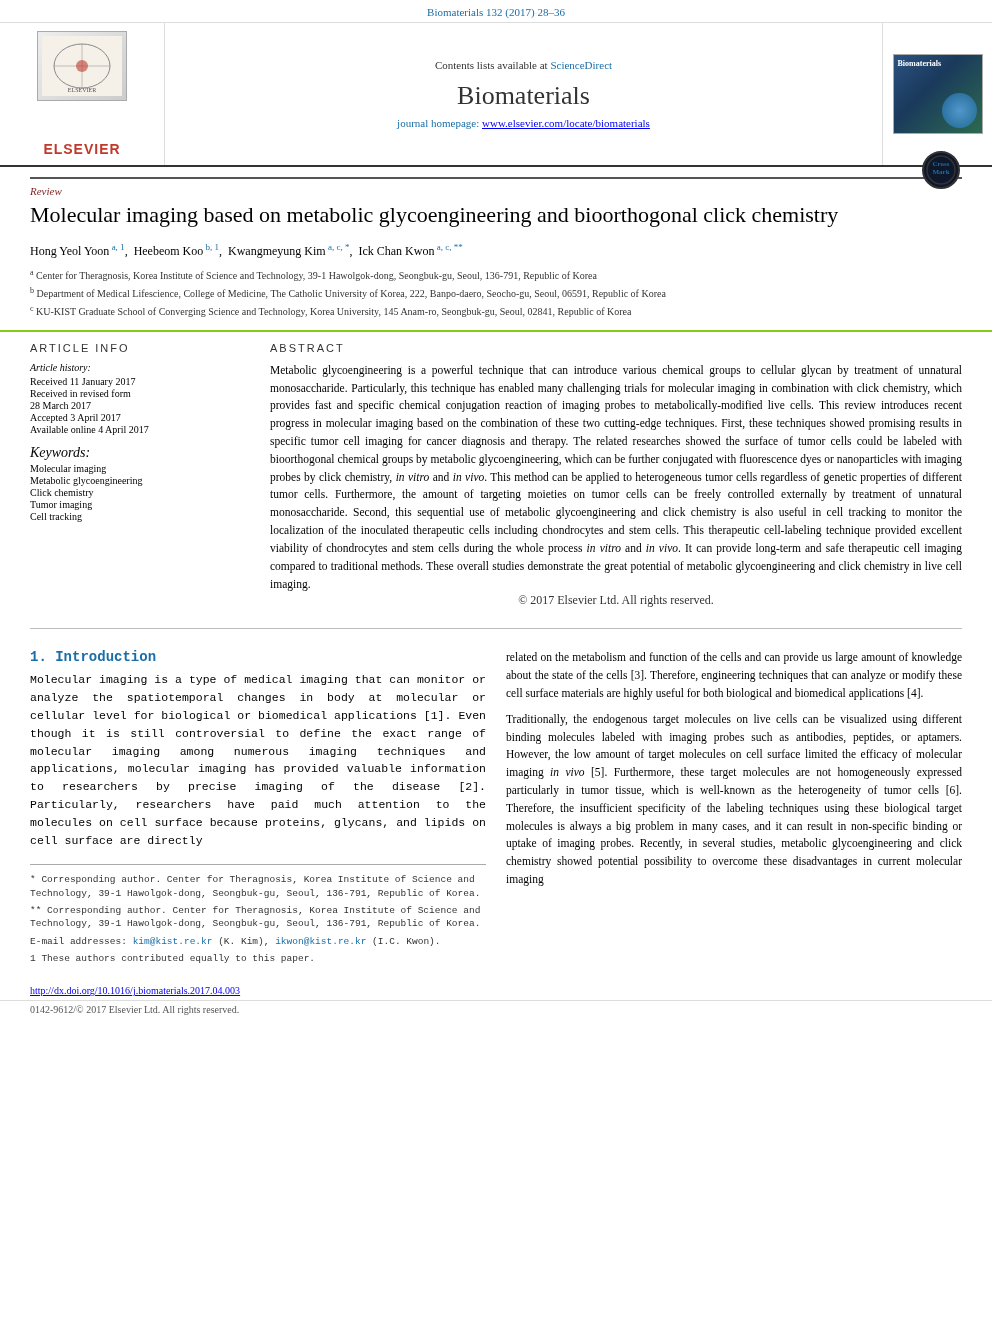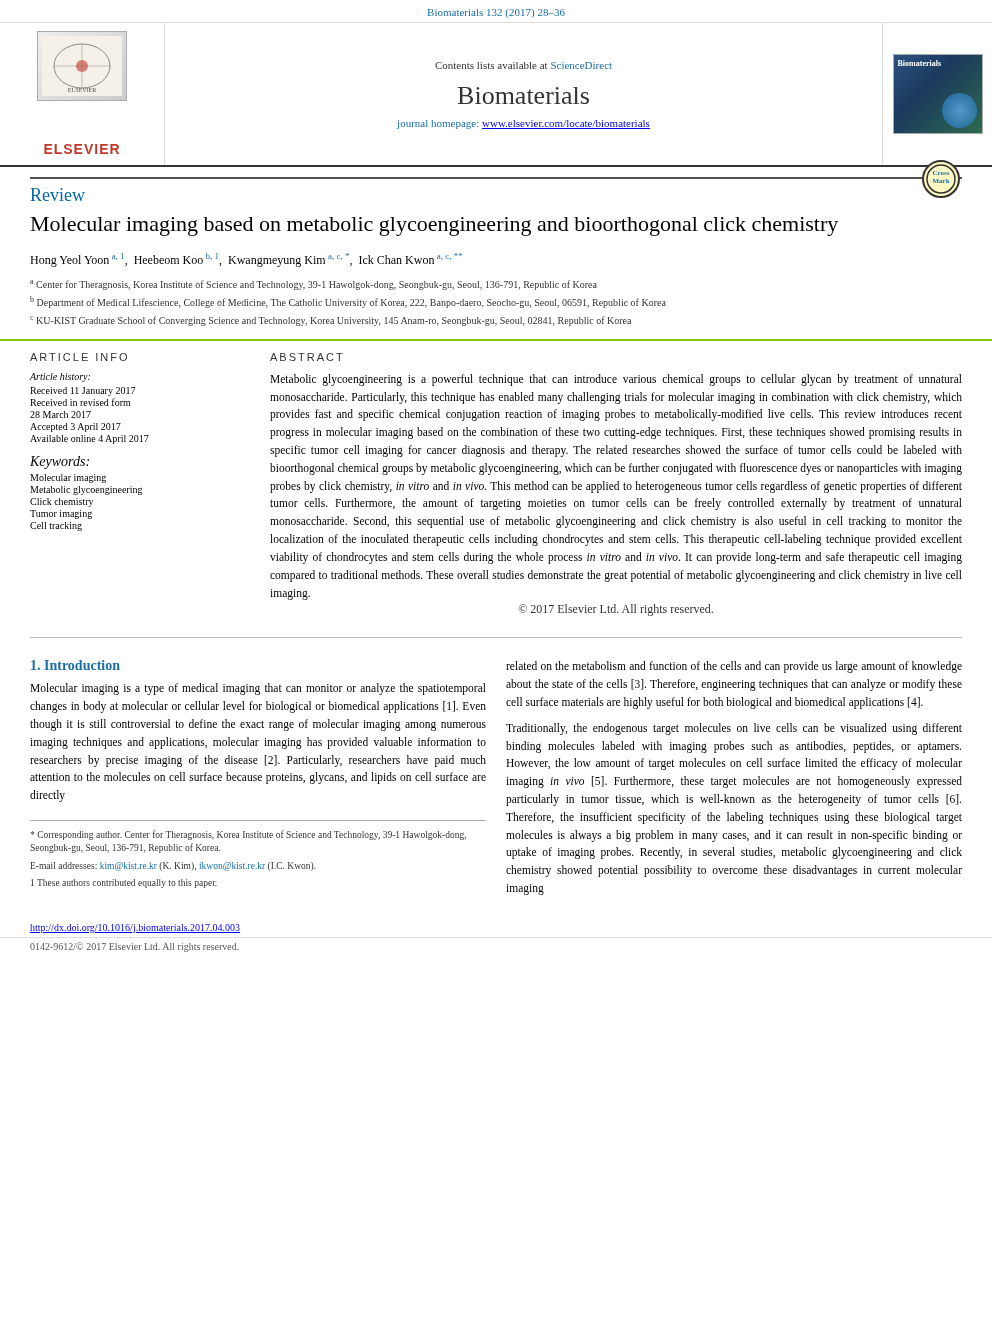--- a/index.html
+++ b/index.html
@@ -135,22 +135,23 @@
       border-radius: 50%;
       background: radial-gradient(circle, #66b3ff, #1a6ea8);
       opacity: 0.7;
     }
 
     .article-section {
       padding: 10px 30px 0;
     }
 
     .review-label {
-      font-size: 18px;
-      color: #0369a1;
+      font-size: 11px;
+      font-style: italic;
+      color: #7f1d1d;
       margin-bottom: 4px;
       border-top: 2px solid #555;
       padding-top: 6px;
     }
 
     .article-title {
       font-size: 22px;
       font-weight: normal;
       line-height: 1.3;
       color: #000;
@@ -202,21 +203,21 @@
       width: 38px;
       height: 38px;
       border-radius: 50%;
       border: 2px solid #333;
       display: flex;
       align-items: center;
       justify-content: center;
       font-size: 14px;
       color: #1a6ea8;
       font-weight: bold;
-      background: #fef9c3;
+      background: #0f172a;
     }
 
     .two-col-section {
       display: flex;
       gap: 20px;
       padding: 10px 30px;
       border-top: 2px solid #84cc16;
       margin-top: 8px;
     }
 
@@ -295,20 +296,21 @@
     }
 
     .main-body {
       display: flex;
       gap: 20px;
       padding: 10px 30px;
     }
 
     .body-left {
       flex: 1;
+      font-family: Liberation Mono, monospace;
     }
 
     .body-right {
       flex: 1;
     }
 
     .section-number {
       font-size: 14px;
       font-weight: bold;
       margin-bottom: 6px;
@@ -473,20 +475,21 @@
     <div class="section-number">
       <span>1.</span> <span>Introduction</span>
     </div>
 
     <p class="body-text">
       Molecular imaging is a type of medical imaging that can monitor or analyze the spatiotemporal changes in body at molecular or cellular level for biological or biomedical applications [1]. Even though it is still controversial to define the exact range of molecular imaging among numerous imaging techniques and applications, molecular imaging has provided valuable information to researchers by precise imaging of the disease [2]. Particularly, researchers have paid much attention to the molecules on cell surface because proteins, glycans, and lipids on cell surface are directly
     </p>
 
     <div class="footnotes">
       <div class="footnote-text">* Corresponding author. Center for Theragnosis, Korea Institute of Science and Technology, 39-1 Hawolgok-dong, Seongbuk-gu, Seoul, 136-791, Republic of Korea.</div>
+      <div class="footnote-text">** Corresponding author. Center for Theragnosis, Korea Institute of Science and Technology, 39-1 Hawolgok-dong, Seongbuk-gu, Seoul, 136-791, Republic of Korea.</div>
       <div class="footnote-text">
         E-mail addresses: <a href="mailto:kim@kist.re.kr">kim@kist.re.kr</a> (K. Kim), <a href="mailto:ikwon@kist.re.kr">ikwon@kist.re.kr</a> (I.C. Kwon).
       </div>
       <div class="footnote-text">1 These authors contributed equally to this paper.</div>
     </div>
   </div>
 
   <div class="body-right">
     <p class="body-text">
       related on the metabolism and function of the cells and can provide us large amount of knowledge about the state of the cells [3]. Therefore, engineering techniques that can analyze or modify these cell surface materials are highly useful for both biological and biomedical applications [4].

